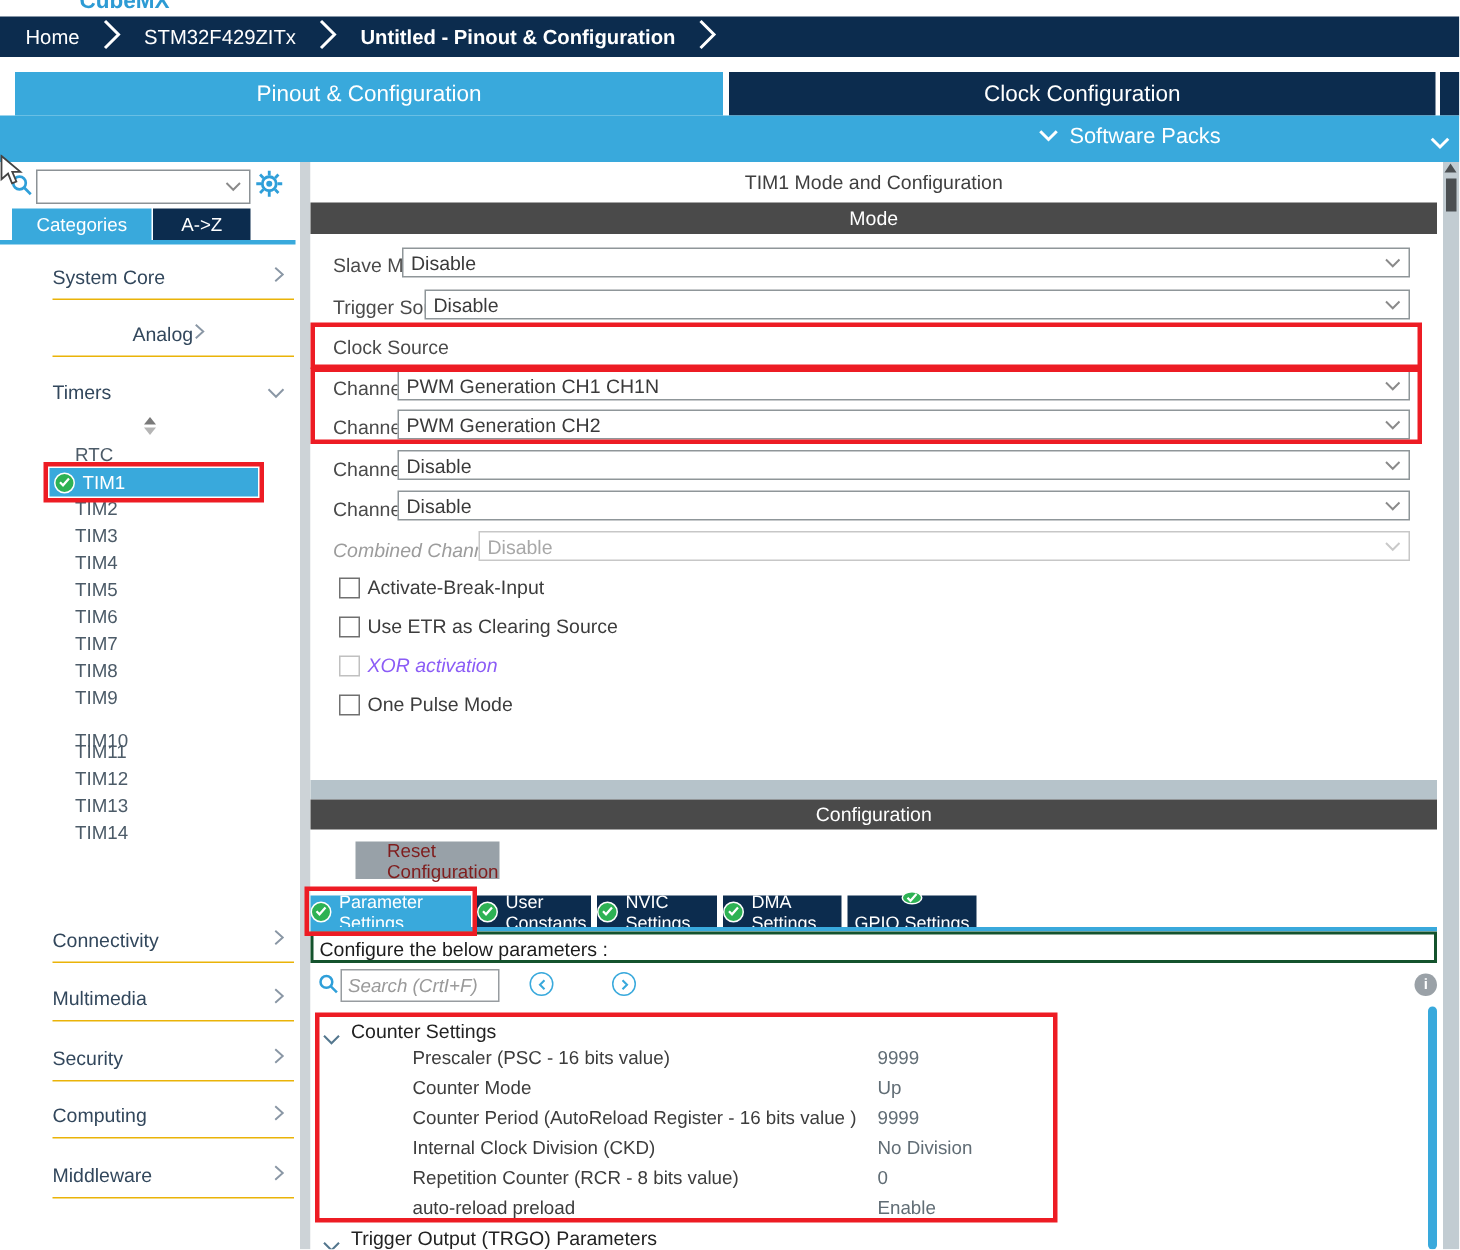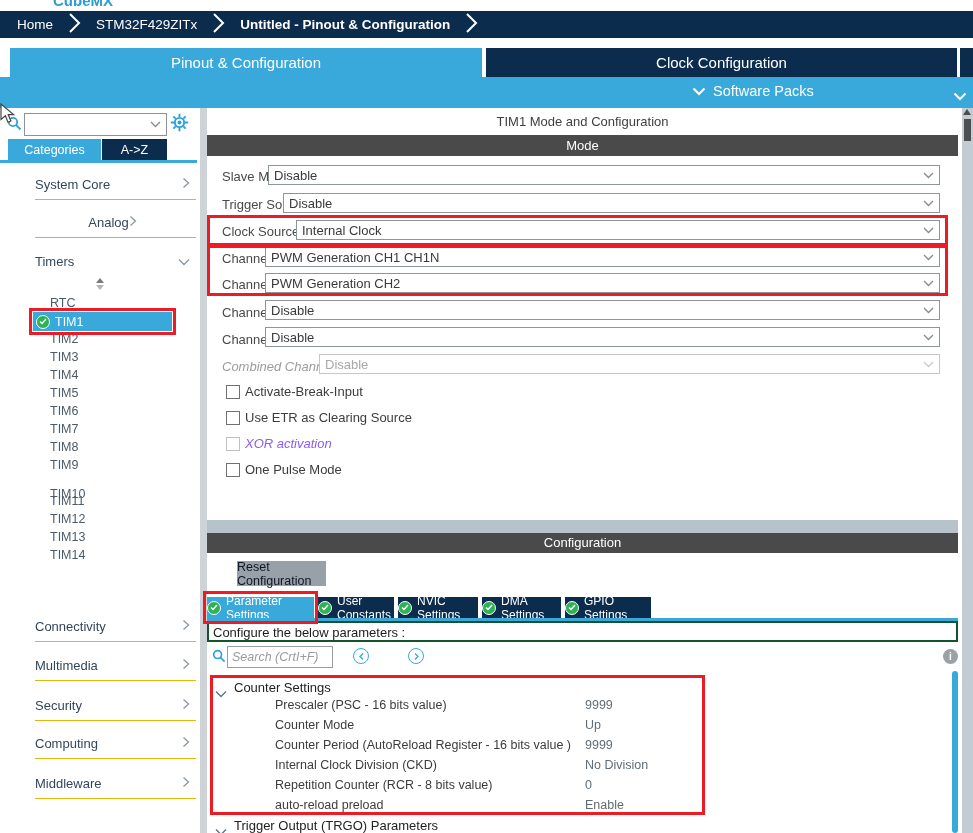--- a/index.html
+++ b/index.html
@@ -58,22 +58,22 @@
   .ml.dis{color:#9c9c9c;font-style:italic;}
   .sel{position:absolute;height:20px;background:#fff;border:1px solid #8f9699;font-size:13px;
        color:#3a3a3a;display:flex;align-items:center;padding:0 18px 0 5px;box-sizing:border-box;cursor:pointer;}
   .sel svg{position:absolute;right:5px;top:6px;}
   .sel.dis{border-color:#c7c7c7;color:#a8a8a8;}
   .cb{position:absolute;width:12px;height:12px;background:#fff;border:1px solid #707070;cursor:pointer;}
   .cb.dis{border-color:#c0c0c0;}
   .cbl{position:absolute;left:38px;font-size:13px;color:#3c3c3c;white-space:nowrap;}
   .cbl.dis{color:#8b5cf6;font-style:italic;}
   #backdrop-strip{position:absolute;left:0;top:412px;width:751px;height:13px;background:#b6c3ca;}
-  #reset-btn{position:absolute;left:30px;top:453px;width:89px;height:25px;background:#98a1a8;
-             color:#0f172a;font-size:12.5px;cursor:pointer;}
+  #reset-btn{position:absolute;left:30px;top:453px;width:75px;height:25px;background:#98a1a8;
+             color:#7f1d1d;font-size:12.5px;cursor:pointer;padding-left:21px;}
   .ptab{position:absolute;top:489px;height:21px;background:#0c2c4e;color:#fff;font-size:12px;
         display:flex;align-items:center;justify-content:center;gap:5px;cursor:pointer;}
   .ptab.active{background:#39a9dc;}
   .gck{width:12px;height:12px;min-width:12px;border-radius:50%;background:#2eb254;
        border:1px solid #fff;display:flex;align-items:center;justify-content:center;}
   #ptab-underline{position:absolute;left:0;top:510px;width:751px;height:3px;background:#39a9dc;}
   #hint-box{position:absolute;left:0;top:513px;width:751px;height:21px;border:2px solid #14532d;
             background:#fff;box-sizing:border-box;font-size:13px;color:#1c1c1c;line-height:19px;
             padding-left:4px;}
   #param-search{position:absolute;left:20px;top:538px;width:106px;height:22px;border:1px solid #979ca0;
@@ -259,26 +259,20 @@
 
     <span class="ml" style="top:89px;">Trigger Source</span>
     <div class="sel" style="left:76px;top:85px;width:657px;">
       <span>Disable</span>
       <svg width="11" height="7" viewBox="0 0 11 7">
           <polyline points="1,1 5.5,5.5 10,1" fill="none" stroke="#8a8a8a" stroke-width="1.3"></polyline>
         </svg>
     </div>
 
     <span class="ml" style="top:116px;">Clock Source</span>
-    <div class="sel" style="left:89px;top:112px;width:644px;">
-      <span>Internal Clock</span>
-      <svg width="11" height="7" viewBox="0 0 11 7">
-          <polyline points="1,1 5.5,5.5 10,1" fill="none" stroke="#8a8a8a" stroke-width="1.3"></polyline>
-        </svg>
-    </div>
 
     <span class="ml" style="top:143px;">Channel1</span>
     <div class="sel" style="left:58px;top:139px;width:675px;">
       <span>PWM Generation CH1 CH1N</span>
       <svg width="11" height="7" viewBox="0 0 11 7">
           <polyline points="1,1 5.5,5.5 10,1" fill="none" stroke="#8a8a8a" stroke-width="1.3"></polyline>
         </svg>
     </div>
 
     <span class="ml" style="top:169px;">Channel2</span>
@@ -355,21 +349,21 @@
       <span>NVIC Settings</span>
     </div>
     <div class="ptab" style="left:275px;width:79px;">
       <span class="gck">
           <svg width="8" height="7" viewBox="0 0 8 7">
             <polyline points="1,3.5 3,5.5 7,1" fill="none" stroke="#fff" stroke-width="1.5"></polyline>
           </svg>
         </span>
       <span>DMA Settings</span>
     </div>
-    <div class="ptab" style="left:358px;width:86px;">
+    <div class="ptab" style="left:358px;width:86px;flex-direction:column;">
       <span class="gck">
           <svg width="8" height="7" viewBox="0 0 8 7">
             <polyline points="1,3.5 3,5.5 7,1" fill="none" stroke="#fff" stroke-width="1.5"></polyline>
           </svg>
         </span>
       <span>GPIO Settings</span>
     </div>
     <div class="red" style="left:-4px;top:483px;width:115px;height:33px;"></div>
     <div id="ptab-underline"></div>
 

